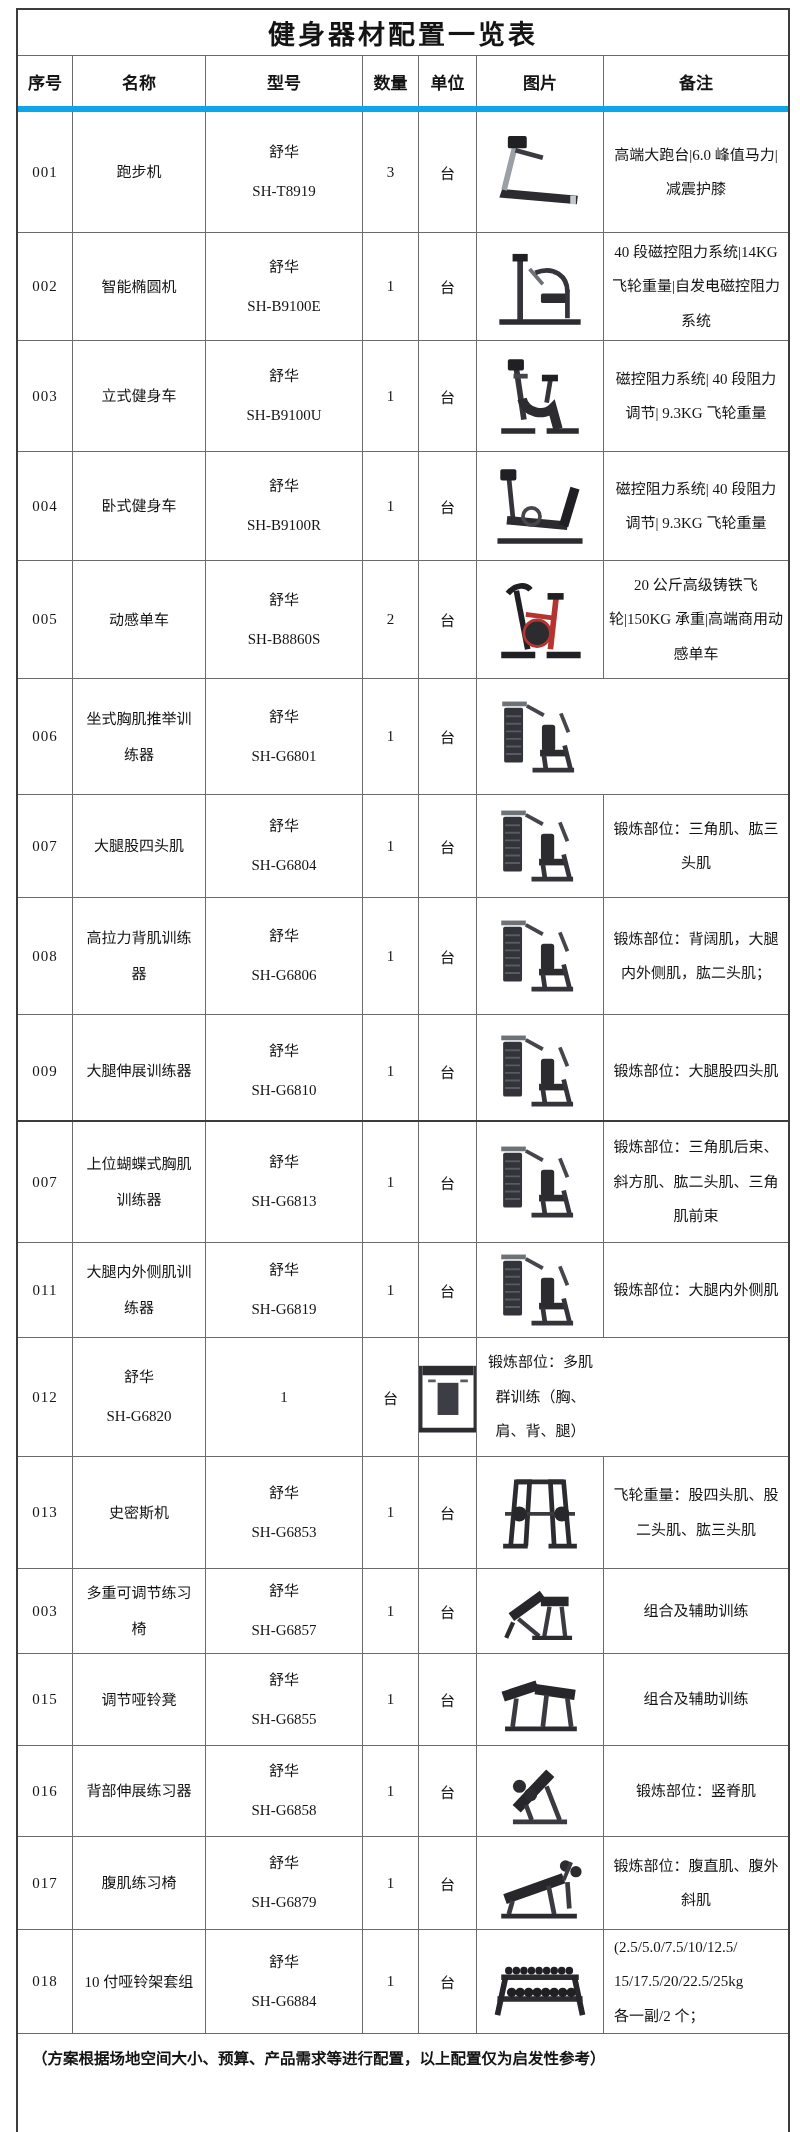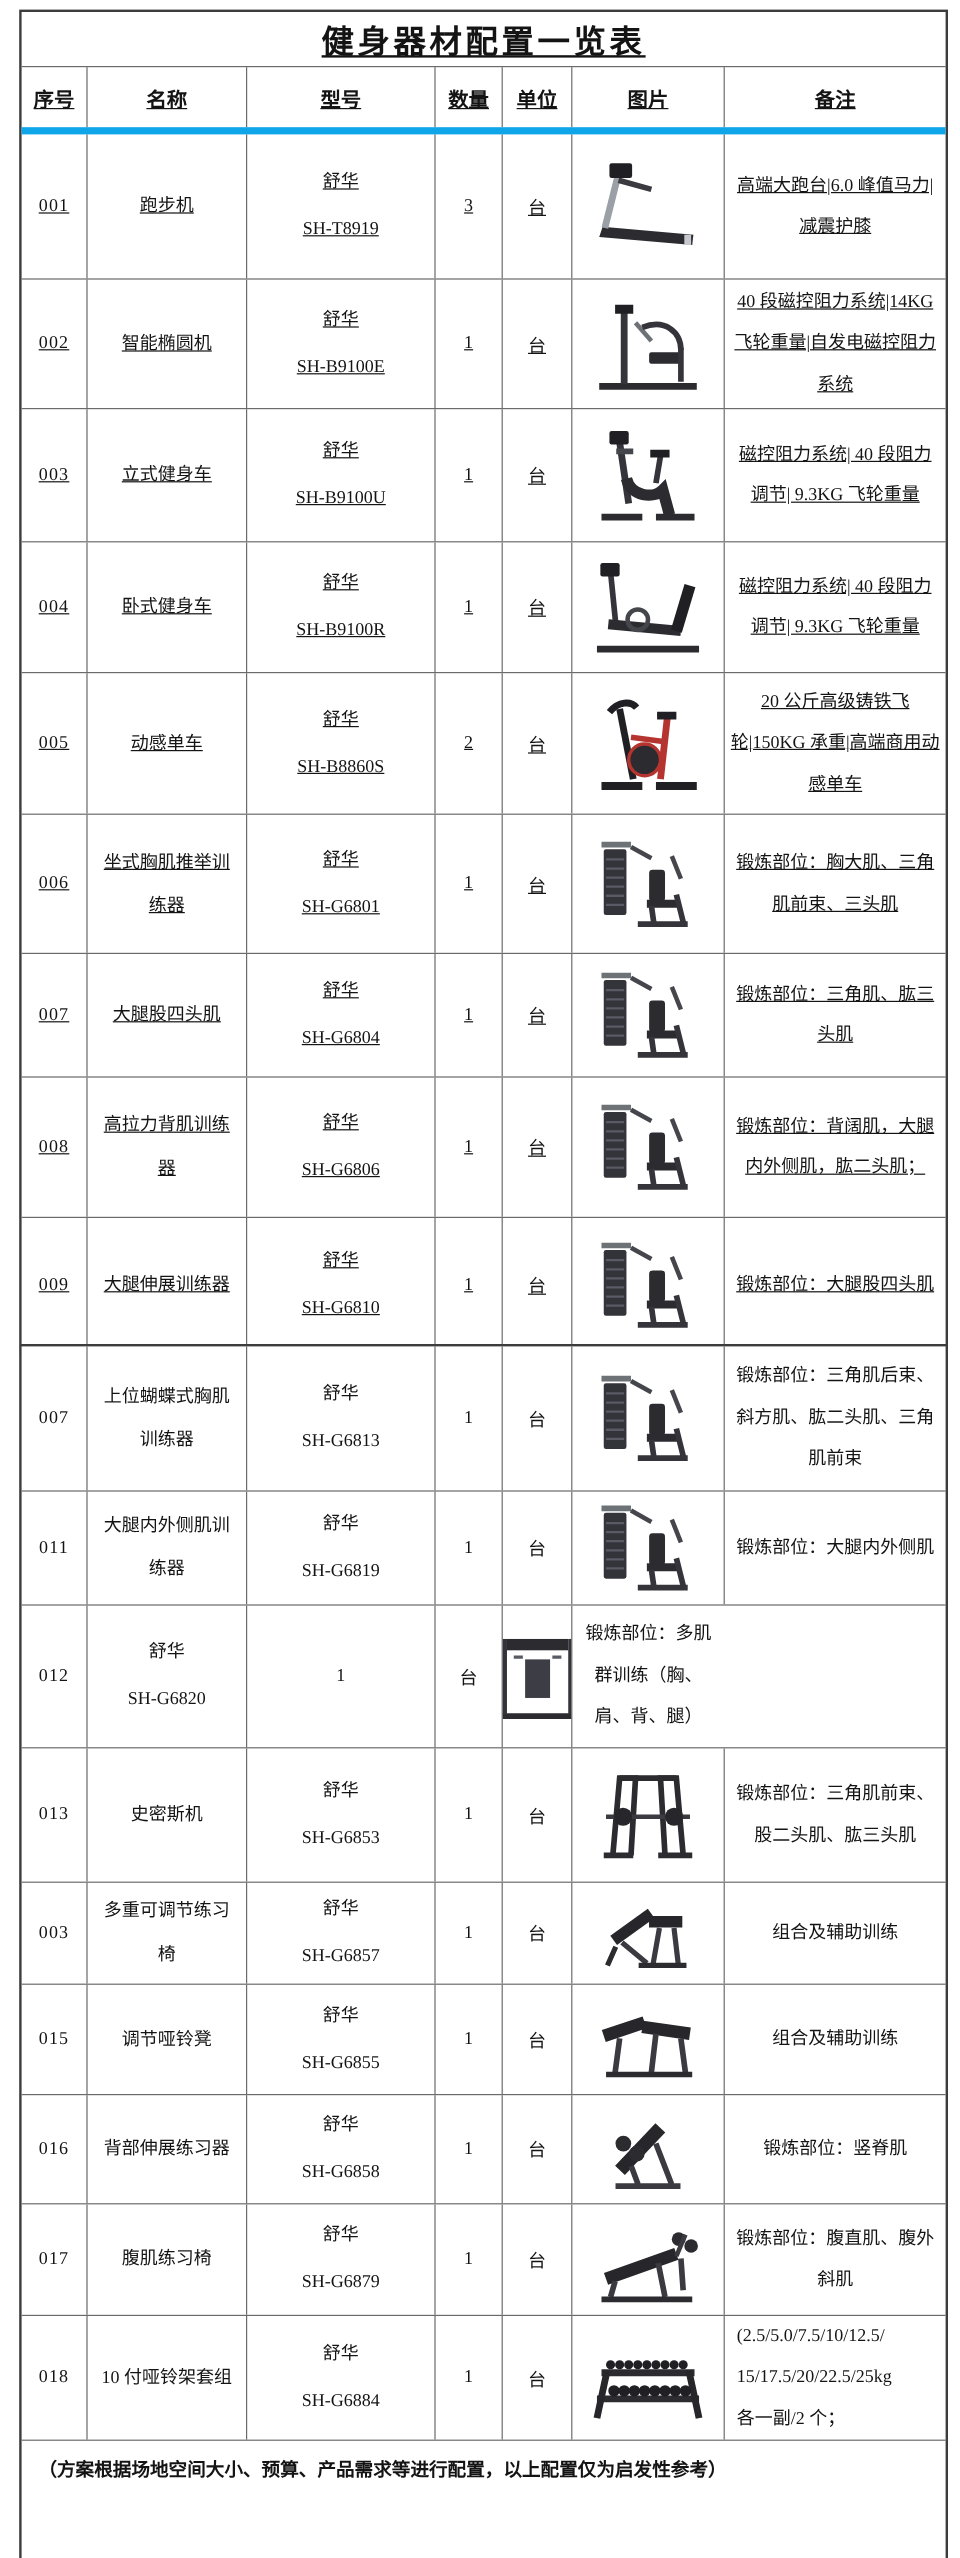--- a/index.html
+++ b/index.html
@@ -5,21 +5,21 @@
   html,body{margin:0;padding:0;background:#ffffff;}
   .page{
     position:relative;width:800px;height:2132px;background:#fff;
     font-family:"Liberation Serif","DejaVu Serif",serif;color:#141414;
     overflow:hidden;
   }
   .tbl{
     position:absolute;left:16px;width:774px;box-sizing:border-box;
     border:2px solid #3c3c3c;background:#fff;
   }
-  .block1{top:8px;text-decoration:underline;}
+  .block1{top:8px;}
   .block2{top:1120px;}
   .title-row{
     height:45px;display:flex;align-items:center;justify-content:center;
     font-size:27px;font-weight:bold;letter-spacing:3px;
     border-bottom:1px solid #6b6b6b;
   }
   .grid{display:grid;grid-template-columns:55px 133px 157px 56px 58px 127px 1fr;}
   .header-row{height:50px;font-weight:bold;font-size:17px;border-bottom:6px solid #0ea5e9;}
   .row{border-bottom:1px solid #6b6b6b;}
   #rows1 .row:last-child{border-bottom:none;}
@@ -185,21 +185,20 @@
               <rect x="16" y="14" width="20" height="58" rx="2" fill="#33333a"></rect>
               <path d="M18 23 h16 M18 31 h16 M18 39 h16 M18 47 h16 M18 55 h16 M18 63 h16" stroke="#5a5a64" stroke-width="2"></path>
               <path d="M14 10 h26" stroke="#6d7277" stroke-width="5"></path>
               <path d="M40 12 L58 22" stroke="#45454c" stroke-width="4"></path>
               <rect x="56" y="32" width="14" height="28" rx="3" fill="#2b2b30"></rect>
               <path d="M54 62 h28" stroke="#2b2b30" stroke-width="7"></path>
               <path d="M76 20 L84 40" stroke="#45454c" stroke-width="4"></path>
               <path d="M46 80 h44 M58 64 L60 78 M80 54 L86 78" stroke="#34343a" stroke-width="5"></path>
             </svg>
           </div>
-    <div class="cell c-remark">锻炼部位：胸大肌、三角肌前束、三头肌</div>
   </div>
         <div class="row grid" style="height: 102px;">
     <div class="cell c-no">007</div>
     <div class="cell c-name">大腿股四头肌</div>
     <div class="cell c-model">
       <div class="line">舒华</div>
       <div class="line">SH-G6804</div>
     </div>
     <div class="cell c-qty">1</div>
     <div class="cell c-unit">台</div>
@@ -350,21 +349,21 @@
             <svg xmlns="http://www.w3.org/2000/svg" viewBox="0 0 110 90" width="104" height="86" fill="none">
               <path d="M24 80 L30 12 L44 12 L40 80" stroke="#2b2b30" stroke-width="5"></path>
               <path d="M70 80 L66 12 L80 12 L86 80" stroke="#2b2b30" stroke-width="5"></path>
               <path d="M30 12 H80" stroke="#2b2b30" stroke-width="5"></path>
               <path d="M18 46 H92" stroke="#3a3a40" stroke-width="4"></path>
               <circle cx="33" cy="46" r="8" fill="#26262b"></circle>
               <circle cx="78" cy="46" r="8" fill="#26262b"></circle>
               <path d="M16 80 h26 M64 80 h30" stroke="#2b2b30" stroke-width="5"></path>
             </svg>
           </div>
-    <div class="cell c-remark">锻炼部位：三角肌前束、股二头肌、肱三头肌</div>
+    <div class="cell c-remark">飞轮重量：股四头肌、股二头肌、肱三头肌</div>
   </div>
         <div class="row grid" style="height: 84px;">
     <div class="cell c-no">003</div>
     <div class="cell c-name">多重可调节练习
 椅</div>
     <div class="cell c-model">
       <div class="line">舒华</div>
       <div class="line">SH-G6857</div>
     </div>
     <div class="cell c-qty">1</div>

